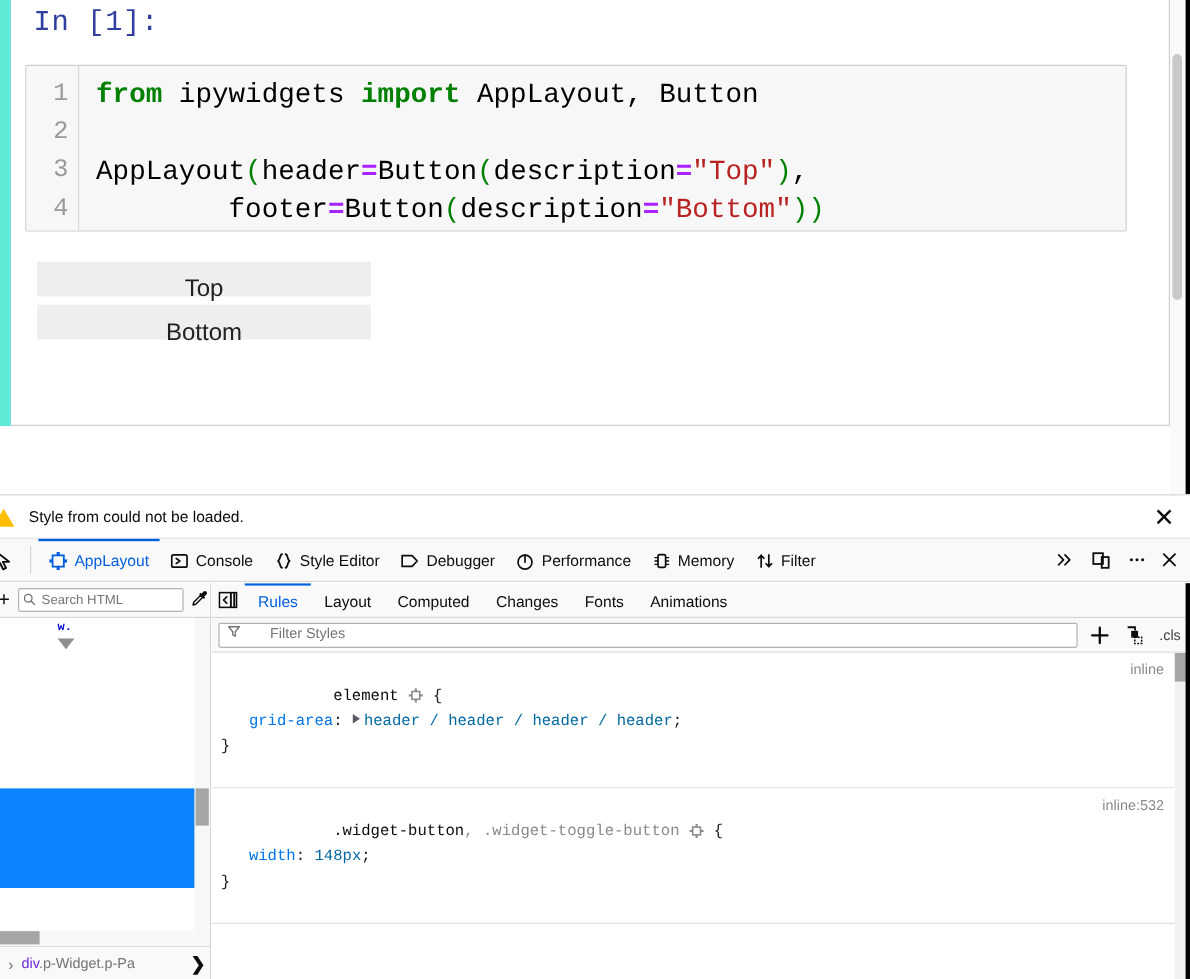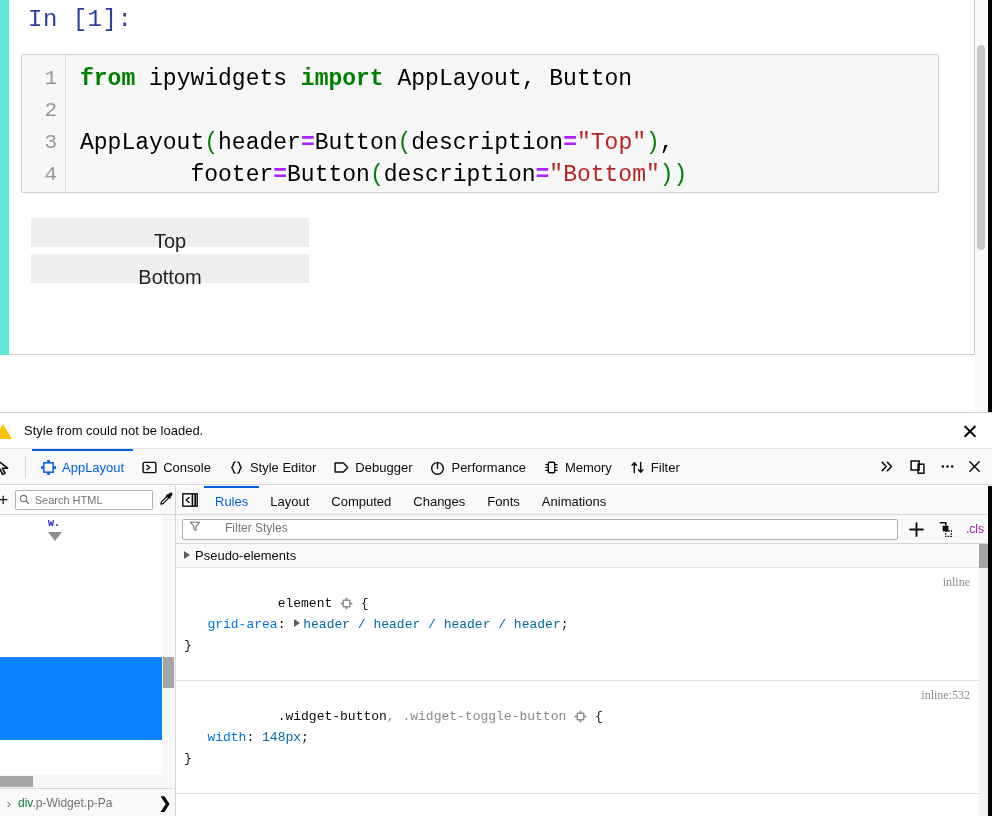--- a/index.html
+++ b/index.html
@@ -321,21 +321,21 @@
   .bc-arrow-l {
     width: 18px; text-align: center; color: #737373; cursor: pointer;
     font-size: 13px;
   }
   .bc-item {
     flex: 1 1 auto;
     white-space: nowrap; overflow: hidden;
     color: #737373;
     cursor: pointer;
   }
-  .bc-item b { color: #15803d; font-weight: normal; }
+  .bc-item b { color: #6d28d9; font-weight: normal; }
   .bc-arrow-r {
     width: 20px; text-align: center; color: #0c0c0d; cursor: pointer;
     font-size: 15px; font-weight: bold;
   }
 
   
   .rules-pane {
     position: relative;
     flex: 1 1 auto;
     display: flex; flex-direction: column;
@@ -382,21 +382,21 @@
   .filter-box input {
     border: none; outline: none; background: transparent;
     font-family: "Liberation Sans", sans-serif;
     font-size: 12px; color: #737373; width: 100%;
   }
   .fr-btn {
     width: 24px; display: flex; align-items: center; justify-content: center;
     cursor: pointer; color: #0c0c0d;
   }
   .cls-btn {
-    font-size: 12px; color: #a21caf; cursor: pointer; padding: 0 2px;
+    font-size: 12px; color: #404040; cursor: pointer; padding: 0 2px;
   }
 
   .rules-list {
     position: relative;
     flex: 1 1 auto;
     overflow: hidden;
     background: #ffffff;
   }
   .rl-row {
     border-bottom: 1px solid #e0e0e0;
@@ -428,21 +428,21 @@
     background: #ffffff;
   }
   .sel-main { color: #0c0c0d; }
   .sel-dim  { color: #8a8a8e; }
   .prop { color: #0074e8; }
   .val  { color: #0369a1; }
   .punc { color: #18181a; }
   .src {
     position: absolute;
     right: 22px; top: 4px;
-    font-family: Liberation Serif, serif;
+    font-family: Liberation Sans, sans-serif;
     font-size: 12px;
     color: #8a8a8e;
     text-align: center;
   }
   .tw-inline {
     display: inline-block;
     width: 0; height: 0;
     border-top: 4px solid transparent;
     border-bottom: 4px solid transparent;
     border-left: 6px solid #5b5b66;
@@ -698,21 +698,20 @@
             <svg width="17" height="17" viewBox="0 0 16 16">
               <path d="M1.6 1.6 L7.4 1.6 L7.4 4.2" fill="none" stroke="#0c0c0d" stroke-width="1.4"></path>
               <rect x="4.4" y="4.4" width="5.4" height="5.4" fill="#0c0c0d"></rect>
               <rect x="7.2" y="9.4" width="5.4" height="5" fill="none" stroke="#0c0c0d" stroke-width="1.2" stroke-dasharray="1.4 1.1"></rect>
             </svg>
           </div>
           <div class="cls-btn">.cls</div>
         </div>
 
         <div class="rules-list">
-          <div class="rl-row pseudo"><span class="tw"></span><span>Pseudo-elements</span></div>
 
           <div class="rule">
             <span class="src">inline</span><span class="sel-main">element</span> <span><svg class="dbg-icon" width="13" height="13" viewBox="0 0 16 16">
                   <rect x="4" y="4" width="8" height="8" fill="none" stroke="#8a8a8e" stroke-width="1.6"></rect>
                   <rect x="6.9" y="0.8" width="2.2" height="3.2" fill="#8a8a8e"></rect>
                   <rect x="6.9" y="12" width="2.2" height="3.2" fill="#8a8a8e"></rect>
                   <rect x="0.8" y="6.9" width="3.2" height="2.2" fill="#8a8a8e"></rect>
                   <rect x="12" y="6.9" width="3.2" height="2.2" fill="#8a8a8e"></rect>
                 </svg></span><span class="punc"> {</span>
 <span>   </span><span class="prop">grid-area</span><span class="punc">: </span><span class="tw-inline"></span><span class="val">header / header / header / header</span><span class="punc">;</span>

